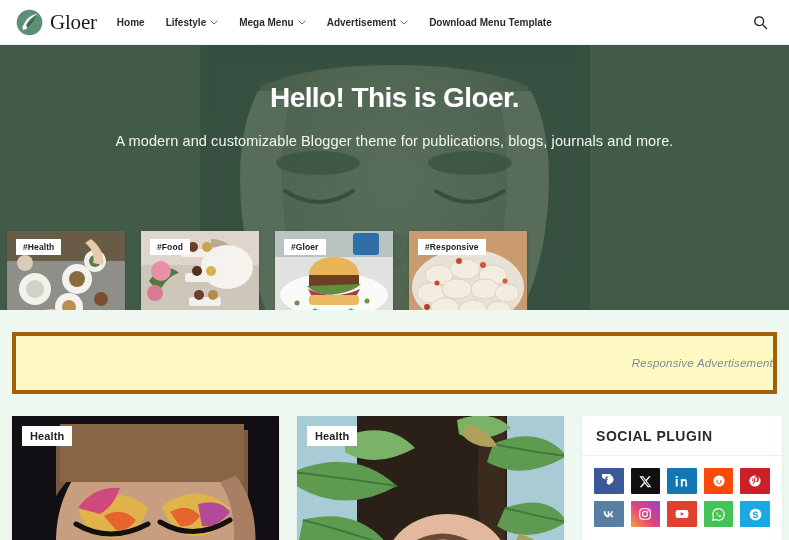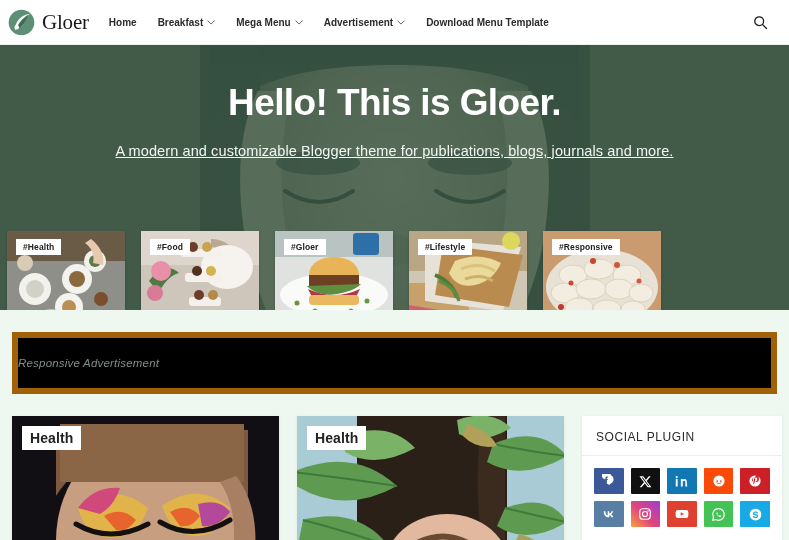--- a/index.html
+++ b/index.html
@@ -7,21 +7,21 @@
   body {
     font-family:"Liberation Sans", sans-serif;
     background:#eff7f1;
     color:#222;
     -webkit-font-smoothing:antialiased;
   }
 
   
   .header {
     height:45px; background:#ffffff; display:flex; align-items:center;
-    padding:0 8px; position:relative; border-bottom:1px solid #f0f0f0;
+    padding:0 16px; position:relative; border-bottom:1px solid #f0f0f0;
   }
   .brand { display:flex; align-items:center; gap:7px; margin-right:20px; }
   .brand-mark { width:27px; height:27px; flex:0 0 27px; }
   .brand-name {
     font-size:21px; font-weight:400; letter-spacing:-0.2px; color:#1a1a1a;
     font-family:"Liberation Serif", serif;
   }
   .nav { display:flex; align-items:center; gap:21px; }
   .nav-item {
     display:flex; align-items:center; gap:4px; font-size:10px;
@@ -42,26 +42,26 @@
   .hero-photo { position:absolute; inset:0; }
   .hero-overlay {
     position:absolute; inset:0;
     background:rgba(55,92,75,0.78);
   }
   .hero-inner {
     position:relative; z-index:3; height:100%;
     display:flex; flex-direction:column; align-items:center;
   }
   .hero-title {
-    margin-top:38px; color:#fff; font-size:37px; font-weight:700;
+    margin-top:38px; color:#fff; font-size:28px; font-weight:700;
     letter-spacing:-0.6px; text-align:center; line-height:1.1;
   }
   .hero-sub {
     margin-top:19px; color:#f2f6f3; font-size:14.5px; font-weight:400;
-    text-align:right; letter-spacing:.1px;text-decoration:underline;
+    text-align:right; letter-spacing:.1px;
   }
 
   
   .cat-row {
     position:absolute; left:7px; right:7px; bottom:-10px; z-index:4;
     display:flex; gap:16px;
   }
   .cat-card {
     position:relative; width:118px; height:89px; overflow:hidden;
     background:#d8d4cc; cursor:pointer; flex:0 0 118px;
@@ -70,48 +70,48 @@
   .cat-img { position:absolute; inset:0; }
   .cat-tag {
     position:absolute; left:9px; top:8px; background:#fff; color:#222;
     font-size:8.5px; font-weight:600; padding:3px 7px; letter-spacing:.1px;
     z-index:2; white-space:nowrap;
   }
 
   
   .ad-wrap { padding:22px 12px 0; }
   .ad-box {
-    height:62px; background:#000000; border:6px solid #a16207;
-    display:flex; align-items:center; justify-content:flex-start;
+    height:62px; background:#fef9c3; border:4px solid #a16207;
+    display:flex; align-items:center; justify-content:flex-end;
   }
   .ad-text {
     font-style:italic; font-size:11.5px; color:#7d8f88; letter-spacing:.2px;
   }
 
   
   .main { display:flex; gap:18px; padding:22px 12px 0; align-items:flex-start; }
   .posts { display:flex; gap:18px; flex:1 1 auto; }
   .post-card {
     width:267px; height:190px; background:#fff; position:relative;
     overflow:hidden; box-shadow:0 1px 3px rgba(0,0,0,.08); cursor:pointer;
   }
   .post-thumb { position:absolute; left:0; right:0; top:0; height:190px; overflow:hidden; }
   .post-tag {
     position:absolute; left:10px; top:10px; z-index:3; background:#fff;
-    color:#222; font-size:14px; font-weight:600; padding:4px 8px; letter-spacing:.1px;
+    color:#222; font-size:11px; font-weight:600; padding:4px 8px; letter-spacing:.1px;
   }
 
   
   .sidebar { width:200px; flex:0 0 200px; }
   .widget { background:#fff; box-shadow:0 1px 3px rgba(0,0,0,.08); }
   .widget-head {
     padding:11px 14px 10px; border-bottom:1px solid #eceff0;
   }
   .widget-title {
-    font-size:12px; font-weight:400; letter-spacing:.55px; color:#2b2b2b;
+    font-size:14px; font-weight:700; letter-spacing:.55px; color:#2b2b2b;
   }
   .widget-body { padding:12px 12px 14px; }
   .social-grid { display:grid; grid-template-columns:repeat(5,1fr); gap:7px; }
   .social-btn {
     height:26px; display:flex; align-items:center; justify-content:center;
     cursor:pointer; border-radius:1px;
   }
   .social-btn svg { display:block; }
 </style>
 </head>
@@ -128,21 +128,21 @@
       </svg>
     </span>
     <span class="brand-name">Gloer</span>
   </div>
 
   <nav class="nav">
     <div class="nav-item">
       <span>Home</span>
     </div>
     <div class="nav-item">
-      <span>Breakfast</span>
+      <span>Lifestyle</span>
       <svg class="chev" viewBox="0 0 10 6">
           <path d="M1 1l4 4 4-4" stroke="#2b2b2b" stroke-width="1.2" fill="none" stroke-linecap="round"></path>
         </svg>
     </div>
     <div class="nav-item">
       <span>Mega Menu</span>
       <svg class="chev" viewBox="0 0 10 6">
           <path d="M1 1l4 4 4-4" stroke="#2b2b2b" stroke-width="1.2" fill="none" stroke-linecap="round"></path>
         </svg>
     </div>
@@ -263,39 +263,20 @@
           <rect x="34" y="64" width="50" height="10" rx="4" fill="#eab85f"></rect>
           <circle cx="22" cy="72" r="2.5" fill="#5f9b3e"></circle>
           <circle cx="92" cy="70" r="2.5" fill="#5f9b3e"></circle>
           <circle cx="40" cy="80" r="2.5" fill="#5f9b3e"></circle>
           <circle cx="76" cy="80" r="2.5" fill="#5f9b3e"></circle>
         </svg>
       </div>
       <span class="cat-tag">#Gloer</span>
     </div>
 
-    <div class="cat-card">
-      <div class="cat-img">
-        <svg width="118" height="89" viewBox="0 0 118 89" preserveAspectRatio="xMidYMid slice">
-          <rect width="118" height="89" fill="#cfc6b4"></rect>
-          <path d="M0 0h118v40H0z" fill="#b9a685"></path>
-          <path d="M0 52h60v37H0z" fill="#c8a06a"></path>
-          <path d="M16 8l96 8-18 64-78-10z" fill="#e6e2d8"></path>
-          <path d="M34 14l80 10-14 52-74-12z" fill="#b98b4e"></path>
-          <path d="M46 30q24-10 46 2-8 18-26 22t-26-12z" fill="#ead99b"></path>
-          <path d="M52 38q18-8 34 2" stroke="#d8c27c" stroke-width="3" fill="none"></path>
-          <path d="M56 48q16-6 28 2" stroke="#cbb26a" stroke-width="3" fill="none"></path>
-          <path d="M26 44q16 6 22 22" stroke="#4e7a3a" stroke-width="4" fill="none"></path>
-          <path d="M30 50q16 6 20 20" stroke="#5d8c45" stroke-width="3" fill="none"></path>
-          <circle cx="102" cy="10" r="9" fill="#ddd75e"></circle>
-          <path d="M0 74l36 6-6 9H0z" fill="#d2606c"></path>
-        </svg>
-      </div>
-      <span class="cat-tag">#Lifestyle</span>
-    </div>
 
     <div class="cat-card">
       <div class="cat-img">
         <svg width="118" height="89" viewBox="0 0 118 89" preserveAspectRatio="xMidYMid slice">
           <rect width="118" height="89" fill="#c99b6f"></rect>
           <ellipse cx="59" cy="56" rx="56" ry="38" fill="#e8e2d6"></ellipse>
           <g fill="#f3ede1" stroke="#ddd2bd" stroke-width="1">
             <ellipse cx="30" cy="44" rx="14" ry="10"></ellipse>
             <ellipse cx="56" cy="38" rx="15" ry="10"></ellipse>
             <ellipse cx="84" cy="44" rx="14" ry="10"></ellipse>

